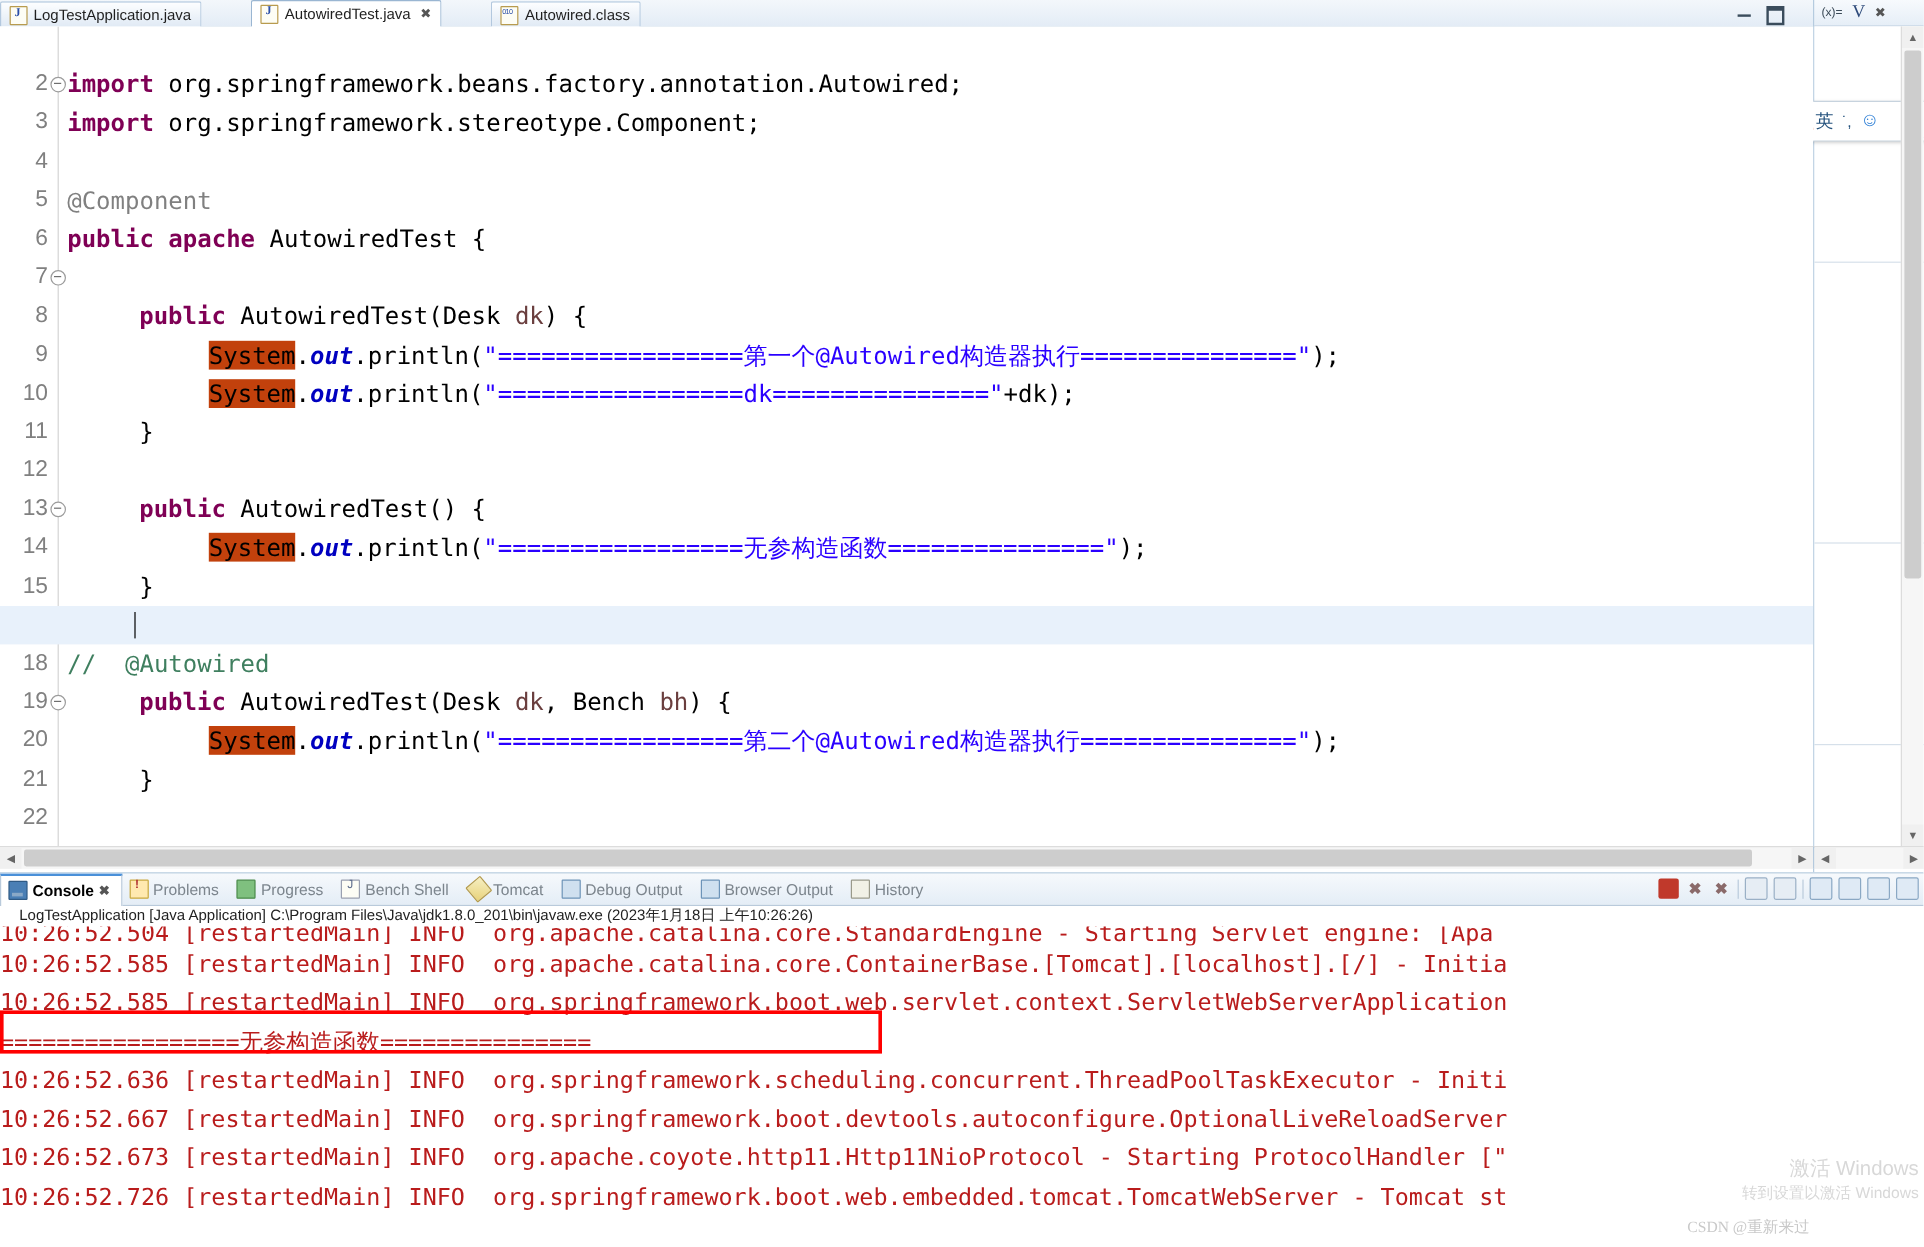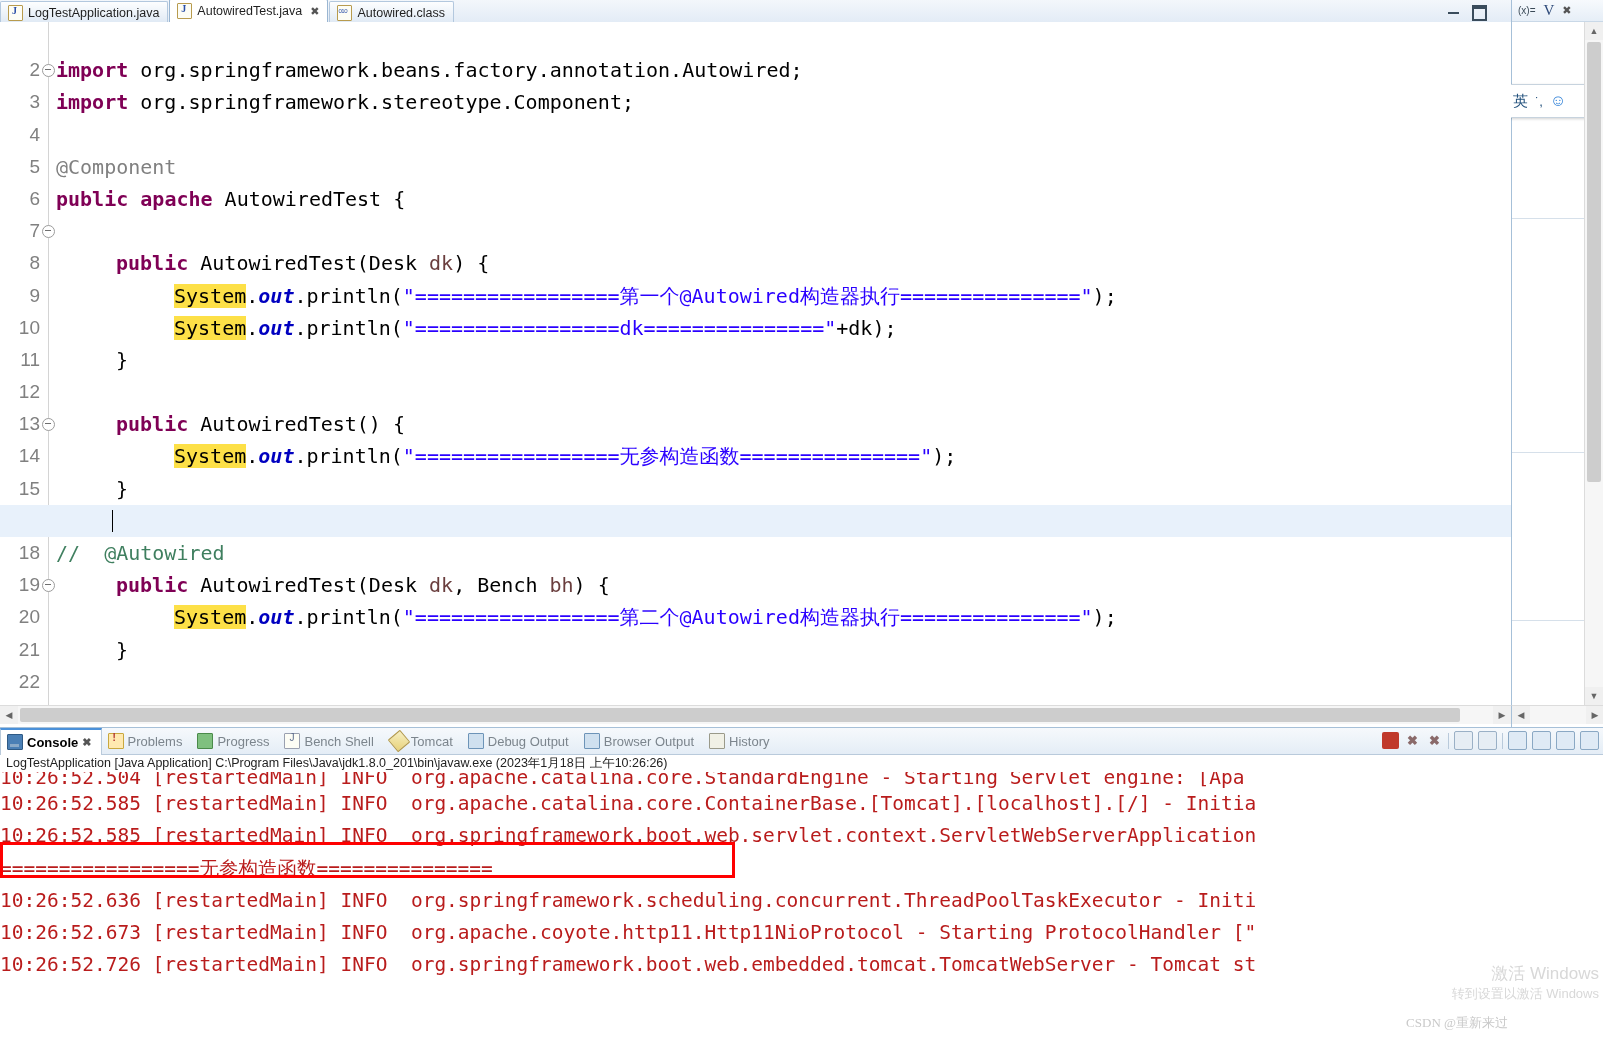--- a/index.html
+++ b/index.html
@@ -9,21 +9,21 @@
     font-family:"Liberation Sans", sans-serif;
     -webkit-font-smoothing:antialiased;
   }
   .app{position:relative;width:1603px;height:1039px;}
 
   
   .tabbar{
     position:absolute;left:0;top:0;width:1511px;height:22px;
     background:linear-gradient(#f3f7fb,#e3ecf6);
     border-bottom:1px solid #a6c0d8;
-    display:flex;align-items:flex-end;
+    display:flex;align-items:center;gap:40px;
   }
   .tab{
     height:21px;display:flex;align-items:center;gap:5px;
     padding:0 8px 0 7px;font-size:12.5px;color:#1f1f1f;
     border:1px solid #b3c8de;border-bottom:none;
     background:linear-gradient(#fdfeff,#dfe9f4);
     margin-right:1px;position:relative;top:1px;
     border-radius:2px 2px 0 0;white-space:nowrap;
   }
   .tab.active{
@@ -121,21 +121,21 @@
     position:absolute;left:42px;top:10px;width:11px;height:11px;
     border:1px solid #9c9c9c;border-radius:50%;background:#fff;
   }
   .fold:after{content:"";position:absolute;left:2px;top:4px;width:6px;height:1px;background:#6f6f6f;}
   .code{position:absolute;left:56px;top:0;}
   .kw{color:#7f0055;font-weight:bold;}
   .ann{color:#808080;}
   .str{color:#2a00ff;}
   .cmt{color:#3f7f5f;}
   .fld{color:#0000c0;font-weight:bold;font-style:italic;}
-  .hl{background:#fde047;}
+  .hl{background:#c2410c;}
   .prm{color:#6a3e3e;}
   .plain{color:#000000;}
   .caret{
     display:inline-block;width:0;border-left:1.5px solid #000;height:22px;
     vertical-align:-4px;
   }
 
   
   .vscroll{
     position:absolute;right:0;top:22px;width:18px;height:683px;background:#f6f6f6;
@@ -200,21 +200,21 @@
   .ct-rmallx{color:#8a6a6a;font-size:13px;font-weight:bold;line-height:17px;text-align:center;}
   .ct-sep{width:1px;height:16px;background:#b9cadb;}
   .ct-pin{background:#e6edf4;border:1px solid #9ab0c6;}
   .ct-lock{background:#e6edf4;border:1px solid #9ab0c6;}
   .ct-word{background:#dfeaf5;border:1px solid #8aa8c4;}
   .ct-disp{background:#dfeaf5;border:1px solid #8aa8c4;}
   .ct-open{background:#dfeaf5;border:1px solid #8aa8c4;}
   .ct-menu{background:#dfeaf5;border:1px solid #8aa8c4;}
 
   .cinfo{
-    height:17px;line-height:17px;font-size:12.5px;color:#222;padding-left:6px;
+    height:17px;line-height:17px;font-size:12.5px;color:#222;padding-left:16px;
     white-space:nowrap;overflow:hidden;background:#fff;
   }
   .cout{
     position:relative;height:262px;overflow:hidden;background:#ffffff;
     font-family:"DejaVu Sans Mono","Liberation Mono",monospace;
     font-size:19.5px;
   }
   .cline{height:32.3px;line-height:32.3px;white-space:pre;color:#b91c1c;}
   .cline.top{height:16px;line-height:12px;overflow:hidden;}
   .redbox{
@@ -461,20 +461,21 @@
     </div>
 
     <div class="cinfo">LogTestApplication [Java Application] C:\Program Files\Java\jdk1.8.0_201\bin\javaw.exe (2023年1月18日 上午10:26:26)</div>
 
     <div class="cout">
       <div class="cline top">10:26:52.504 [restartedMain] INFO  org.apache.catalina.core.StandardEngine - Starting Servlet engine: [Apa</div>
       <div class="cline">10:26:52.585 [restartedMain] INFO  org.apache.catalina.core.ContainerBase.[Tomcat].[localhost].[/] - Initia</div>
       <div class="cline">10:26:52.585 [restartedMain] INFO  org.springframework.boot.web.servlet.context.ServletWebServerApplication</div>
       <div class="cline">=================无参构造函数===============</div>
       <div class="cline">10:26:52.636 [restartedMain] INFO  org.springframework.scheduling.concurrent.ThreadPoolTaskExecutor - Initi</div>
+      <div class="cline">10:26:52.667 [restartedMain] INFO  org.springframework.boot.devtools.autoconfigure.OptionalLiveReloadServer</div>
       <div class="cline">10:26:52.673 [restartedMain] INFO  org.apache.coyote.http11.Http11NioProtocol - Starting ProtocolHandler ["</div>
       <div class="cline">10:26:52.726 [restartedMain] INFO  org.springframework.boot.web.embedded.tomcat.TomcatWebServer - Tomcat st</div>
 
       <div class="redbox"></div>
 
       <div class="watermark">
         <div>激活 Windows</div>
         <div class="w2">转到设置以激活 Windows</div>
       </div>
       <div class="csdn">CSDN @重新来过</div>

